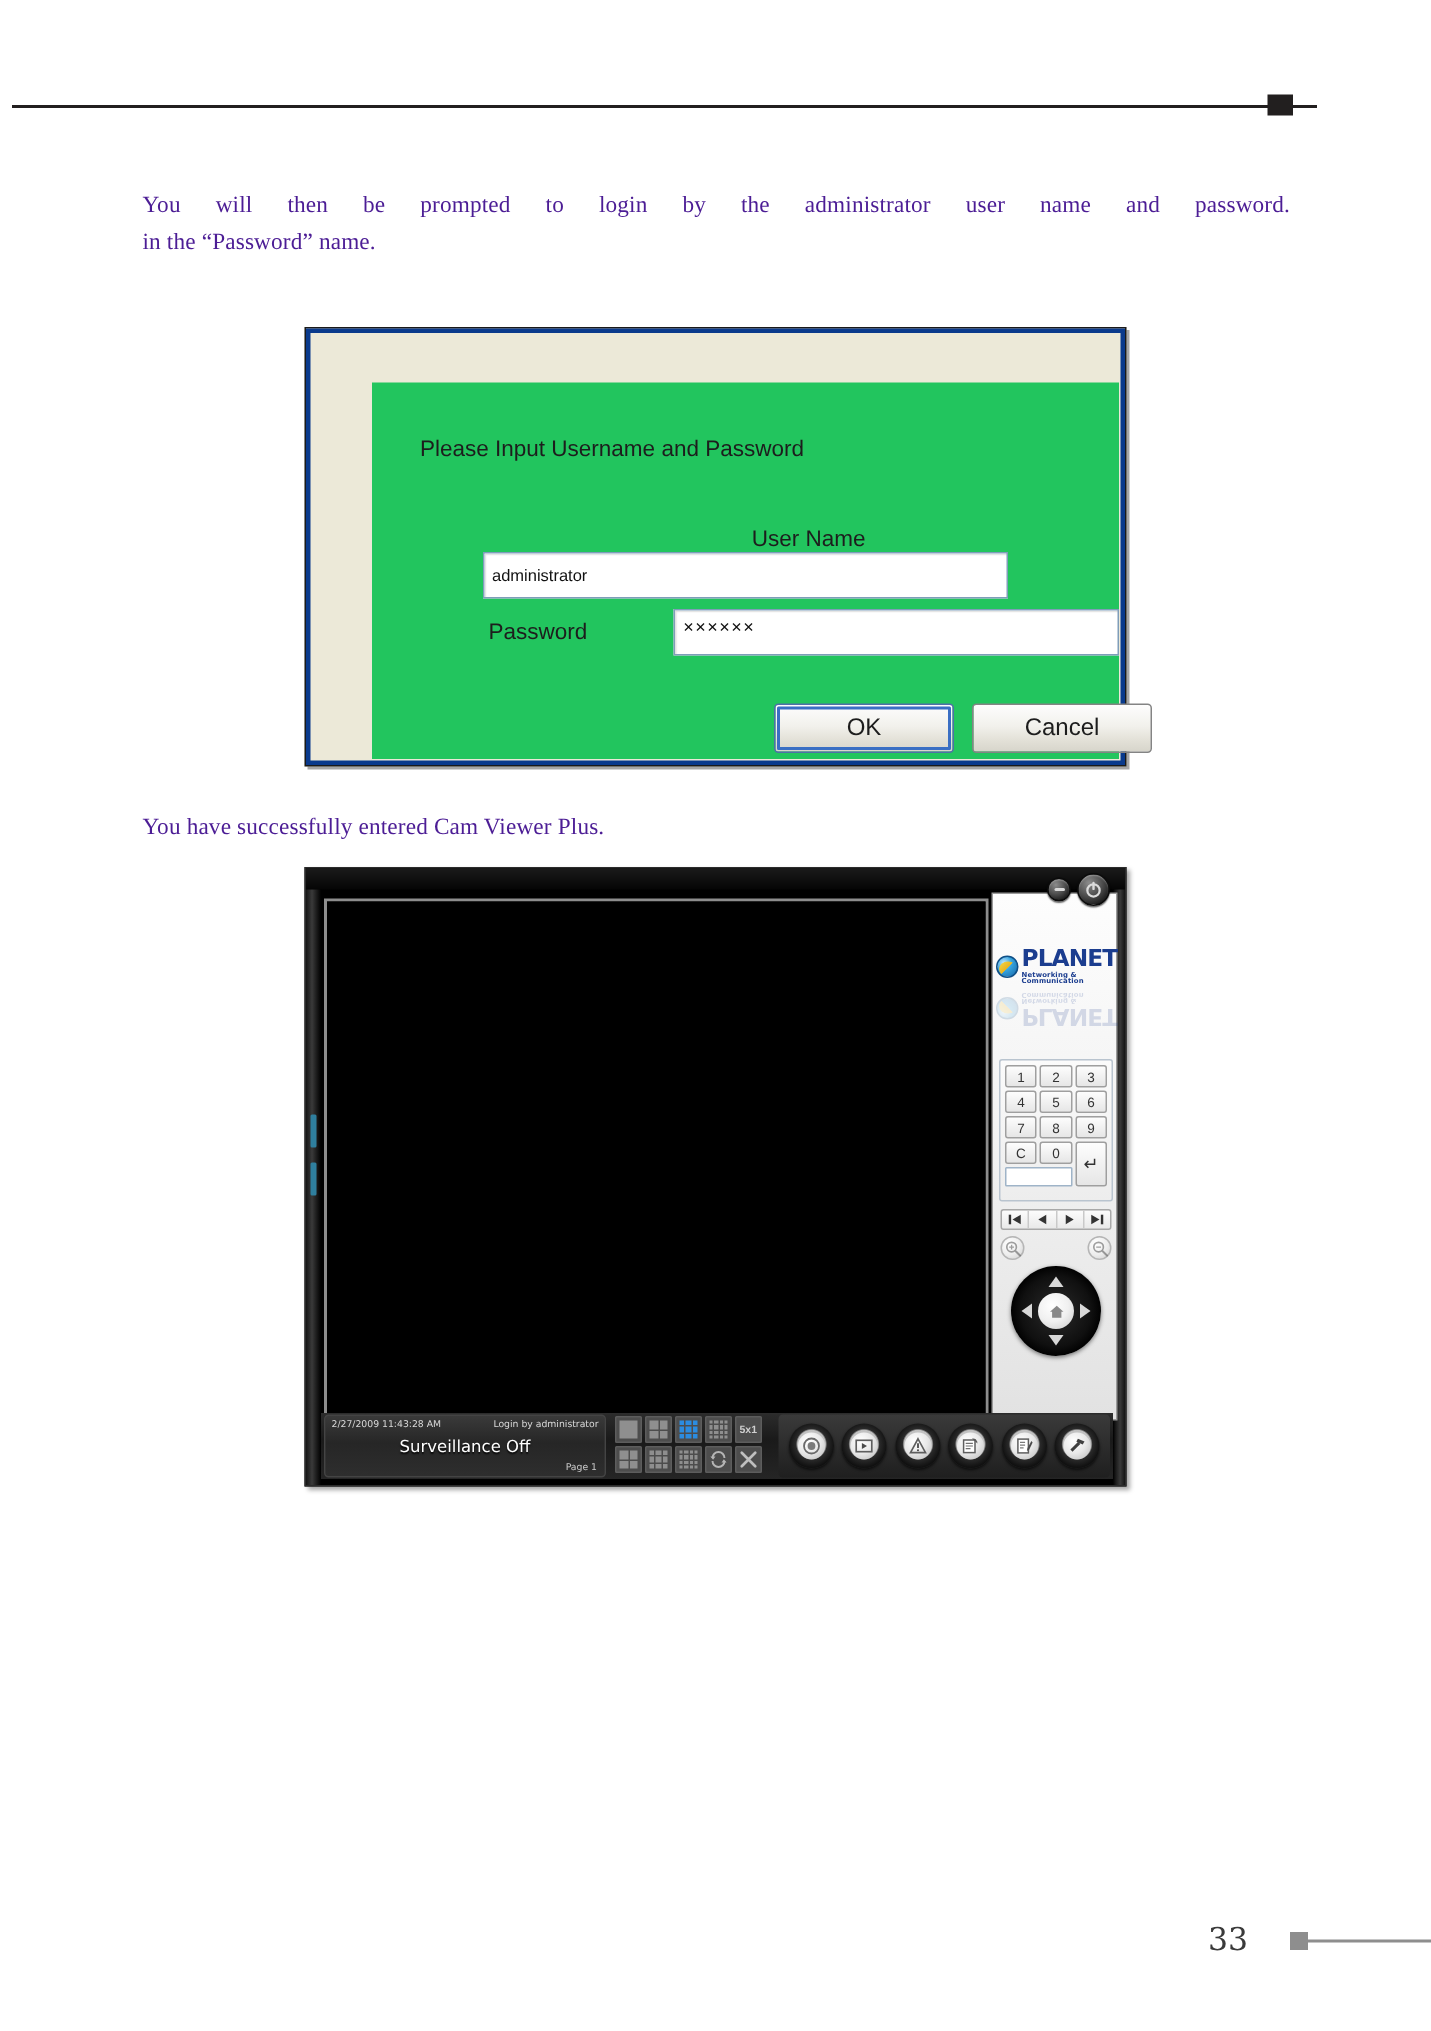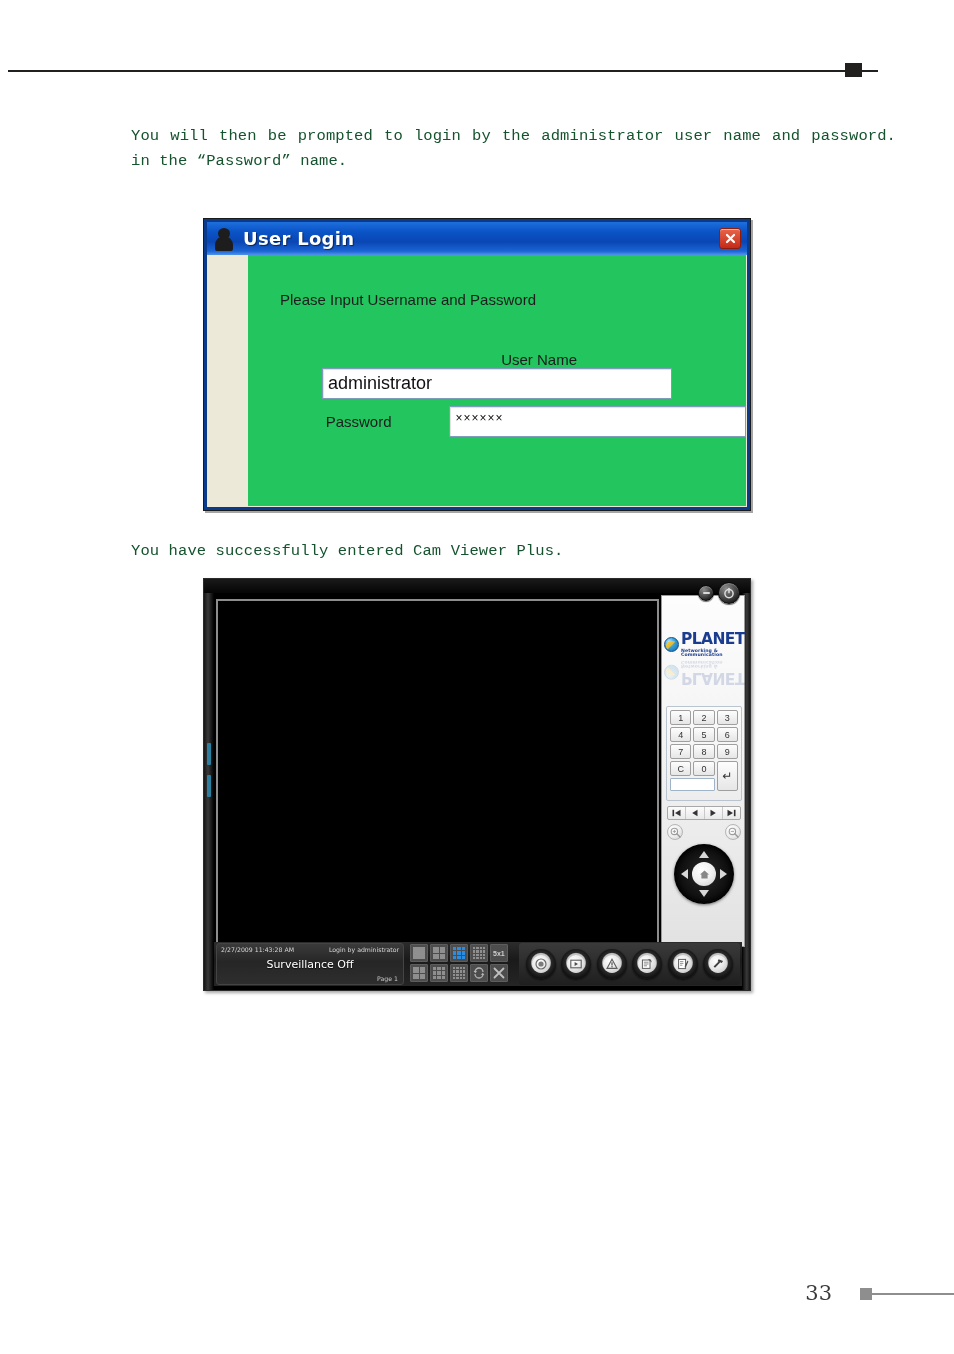--- a/index.html
+++ b/index.html
@@ -10,27 +10,26 @@
   }
   .page { position: relative; width: 954px; height: 1354px; overflow: hidden; }
 
   
   .header-rule { position: absolute; left: 8px; top: 70px; width: 870px; height: 2px; background: #221f1f; }
   .header-sq  { position: absolute; left: 845px; top: 63px; width: 17px; height: 14px; background: #221f1f; }
 
   
   .para {
     position: absolute;
-    font-family: Liberation Mono, monospace;
+    font-family: Liberation Serif, serif;
     font-size: 15.5px;
     line-height: 25px;
-    color: #14532d;
+    color: #4c1d95;
     text-align: justify;
     letter-spacing: .1px;
-    margin-left: 36px;
   }
   #para1 { left: 95px; top: 124px; width: 765px; }
   #para1 .ln { display: block; }
   #para1 .ln.j { text-align: justify; text-align-last: justify; }
   #para2 { left: 95px; top: 539px; width: 765px; }
 
   
   .dlg {
     position: absolute; left: 203px; top: 218px; width: 548px; height: 293px;
     background: #ece9d8;
@@ -76,21 +75,21 @@
     font-size: 15px; color: #1d1d1d;
     font-family: "Liberation Sans", sans-serif;
   }
   .fld-input {
     width: 350px; height: 31px;
     background: #ffffff;
     border: 1px solid #7f9db9;
     box-shadow: inset 1px 1px 1px rgba(0,0,0,.13);
     display: flex; align-items: center;
     padding-left: 5px;
-    font-size: 18px; color: #111;
+    font-size: 11px; color: #111;
     font-family: "Liberation Sans", sans-serif;
   }
   .fld-input.pwd { font-size: 12px; letter-spacing: 1px; align-items: flex-start; padding-top: 4px; }
   .dlg-buttons { position: absolute; left: 268px; top: 214px; display: flex; gap: 12px; }
   .btn {
     width: 120px; height: 33px;
     background: linear-gradient(to bottom,#fdfdfd 0%, #f2f1ec 45%, #e3e1d8 75%, #d7d5cb 100%);
     border: 1px solid #848484;
     border-radius: 3px;
     display: flex; align-items: center; justify-content: center;
@@ -305,46 +304,38 @@
   <div class="header-sq"></div>
 
   <div class="para" id="para1">
     <span class="ln j">You will then be prompted to login by the administrator user name and password.</span>
     <span class="ln">in the “Password” name.</span>
   </div>
 
   <div class="dlg">
     <div class="dlg-frame"></div>
 
-    <div class="dlg-title">
-      <span class="person-icon">
-        <span class="head"></span>
-          <span class="body"></span>
-      </span>
-      <span class="dlg-title-text">User Login</span>
-      <span class="close-btn">
-        <svg width="11" height="11" viewBox="0 0 11 11">
-          <path d="M2 2 L9 9 M9 2 L2 9" stroke="#ffffff" stroke-width="2.2" stroke-linecap="round"></path>
-        </svg>
-      </span>
-    </div>
 
     <div class="dlg-body">
       <div class="dlg-prompt">Please Input Username and Password</div>
 
       <div class="fld-row" id="row-user">
         <span class="fld-label">User Name</span>
         <span class="fld-input">administrator</span>
       </div>
 
       <div class="fld-row" id="row-pass">
         <span class="fld-label">Password</span>
         <span class="fld-input pwd">××××××</span>
       </div>
 
+      <div class="dlg-buttons">
+        <span class="btn default">OK</span>
+        <span class="btn">Cancel</span>
+      </div>
     </div>
   </div>
 
   <div class="para" id="para2">You have successfully entered Cam Viewer Plus.</div>
 
   <div class="app">
     <div class="app-topbar"></div>
     <div class="app-left-rail">
       <span class="rail-led" style="top:150px"></span>
       <span class="rail-led" style="top:182px"></span>

